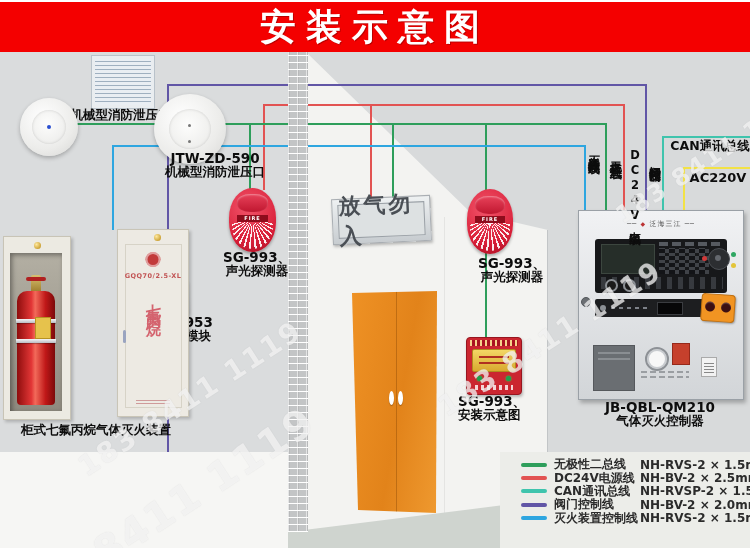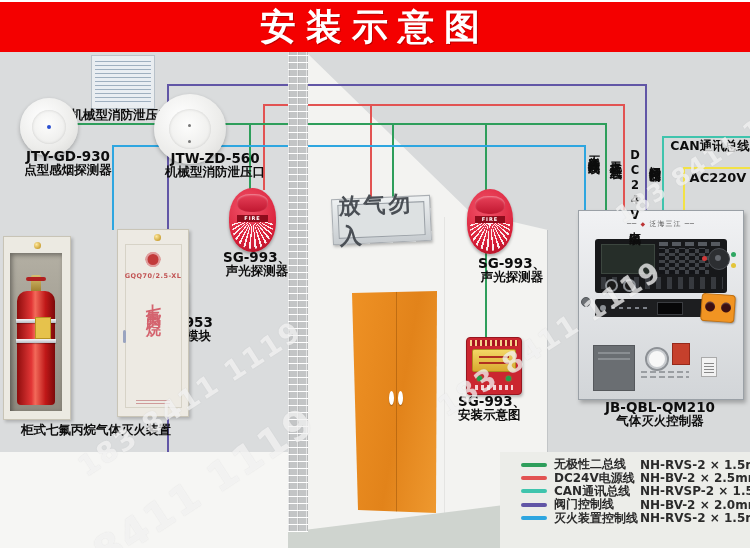--- a/index.html
+++ b/index.html
@@ -180,32 +180,28 @@
       <div class="h" style="left:54%"></div>
     </div>
 
     <div class="abs vent"></div>
     <div class="lbl" style="left:63px;top:56px;width:115px">机械型消防泄压口</div>
 
     <div class="abs detector" style="left:20px;top:46px;width:58px;height:58px">
       <div class="inner" style="width:34px;height:34px"></div>
       <div class="dot" style="left:27px;top:27px;width:4px;height:4px;background:#2a4fd0"></div>
     </div>
-    <div class="lbl" style="left:10px;top:97px;width:116px">
-      <div class="big">JTY-GD-930</div>
-      <div>点型感烟探测器</div>
-    </div>
 
     <div class="abs detector" style="left:154px;top:42px;width:72px;height:70px">
       <div class="inner" style="width:42px;height:40px"></div>
       <div class="dot" style="left:34px;top:30px;width:3px;height:3px;background:#777"></div>
       <div class="dot" style="left:34px;top:46px;width:3px;height:3px;background:#777"></div>
     </div>
     <div class="lbl" style="left:163px;top:99px;width:104px">
-      <div class="big">JTW-ZD-560</div>
+      <div class="big">JTW-ZD-590</div>
       <div>机械型消防泄压口</div>
     </div>
 
     <div class="abs alarm" style="left:229px;top:136px;width:47px;height:64px">
       <div class="lens"></div>
       <div class="band">FIRE</div>
       <div class="grille"></div>
     </div>
     <div class="lbl" style="left:211px;top:198px;width:92px">
       <div class="big">SG-993、</div>

